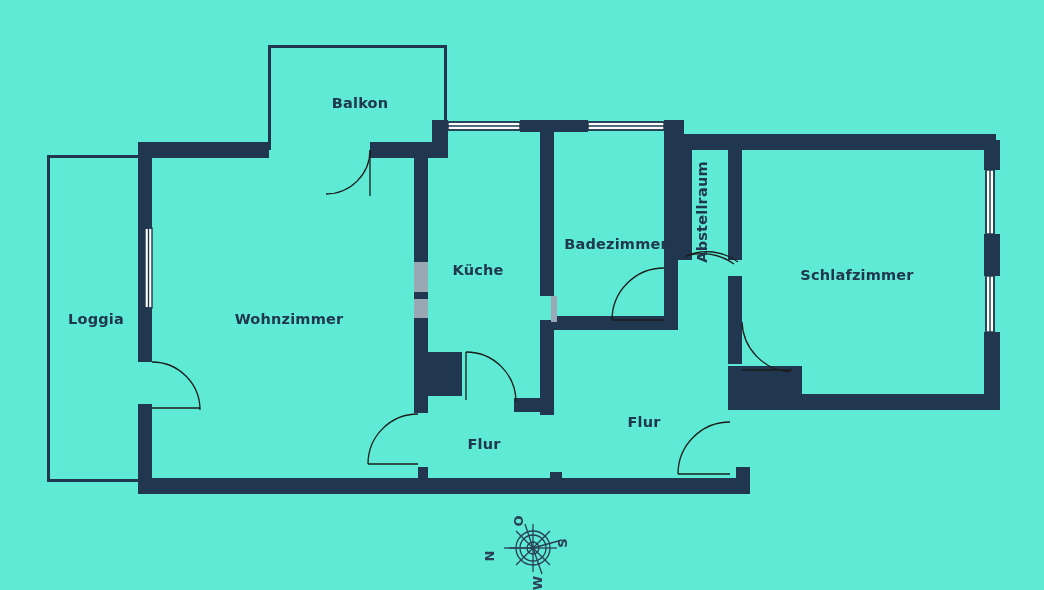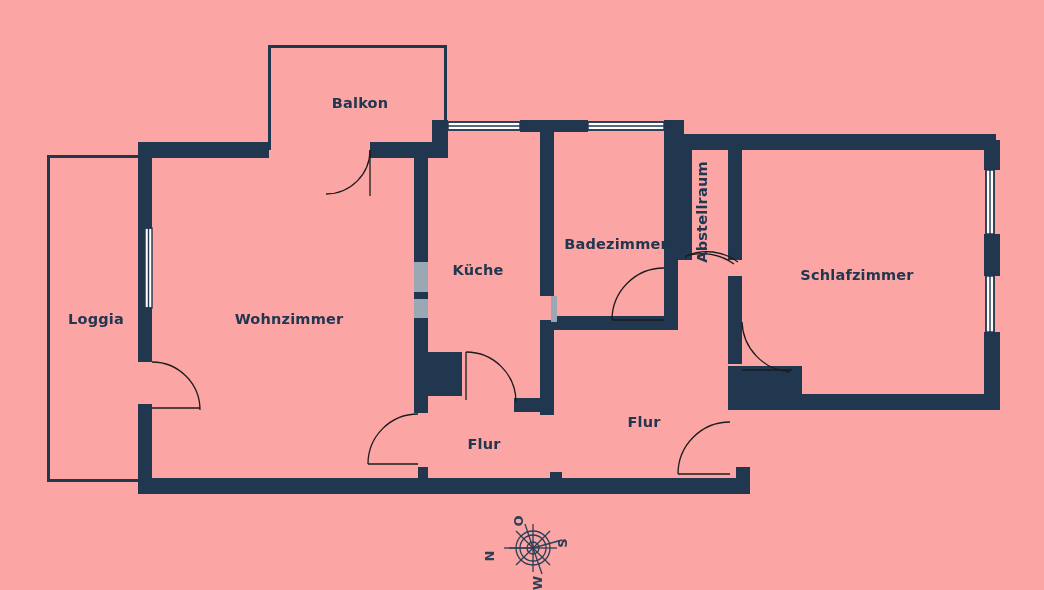--- a/index.html
+++ b/index.html
@@ -10,21 +10,21 @@
   body {
     width: 1044px;
     height: 590px;
     font-family: "DejaVu Sans", "Liberation Sans", sans-serif;
     overflow: hidden;
   }
   #floorplan-root {
     position: relative;
     width: 1044px;
     height: 590px;
-    background: #fca5a5;
+    background: #5eead4;
   }
   svg#plan-svg {
     position: absolute;
     left: 0;
     top: 0;
     width: 1044px;
     height: 590px;
     display: block;
   }
   .room-label {

